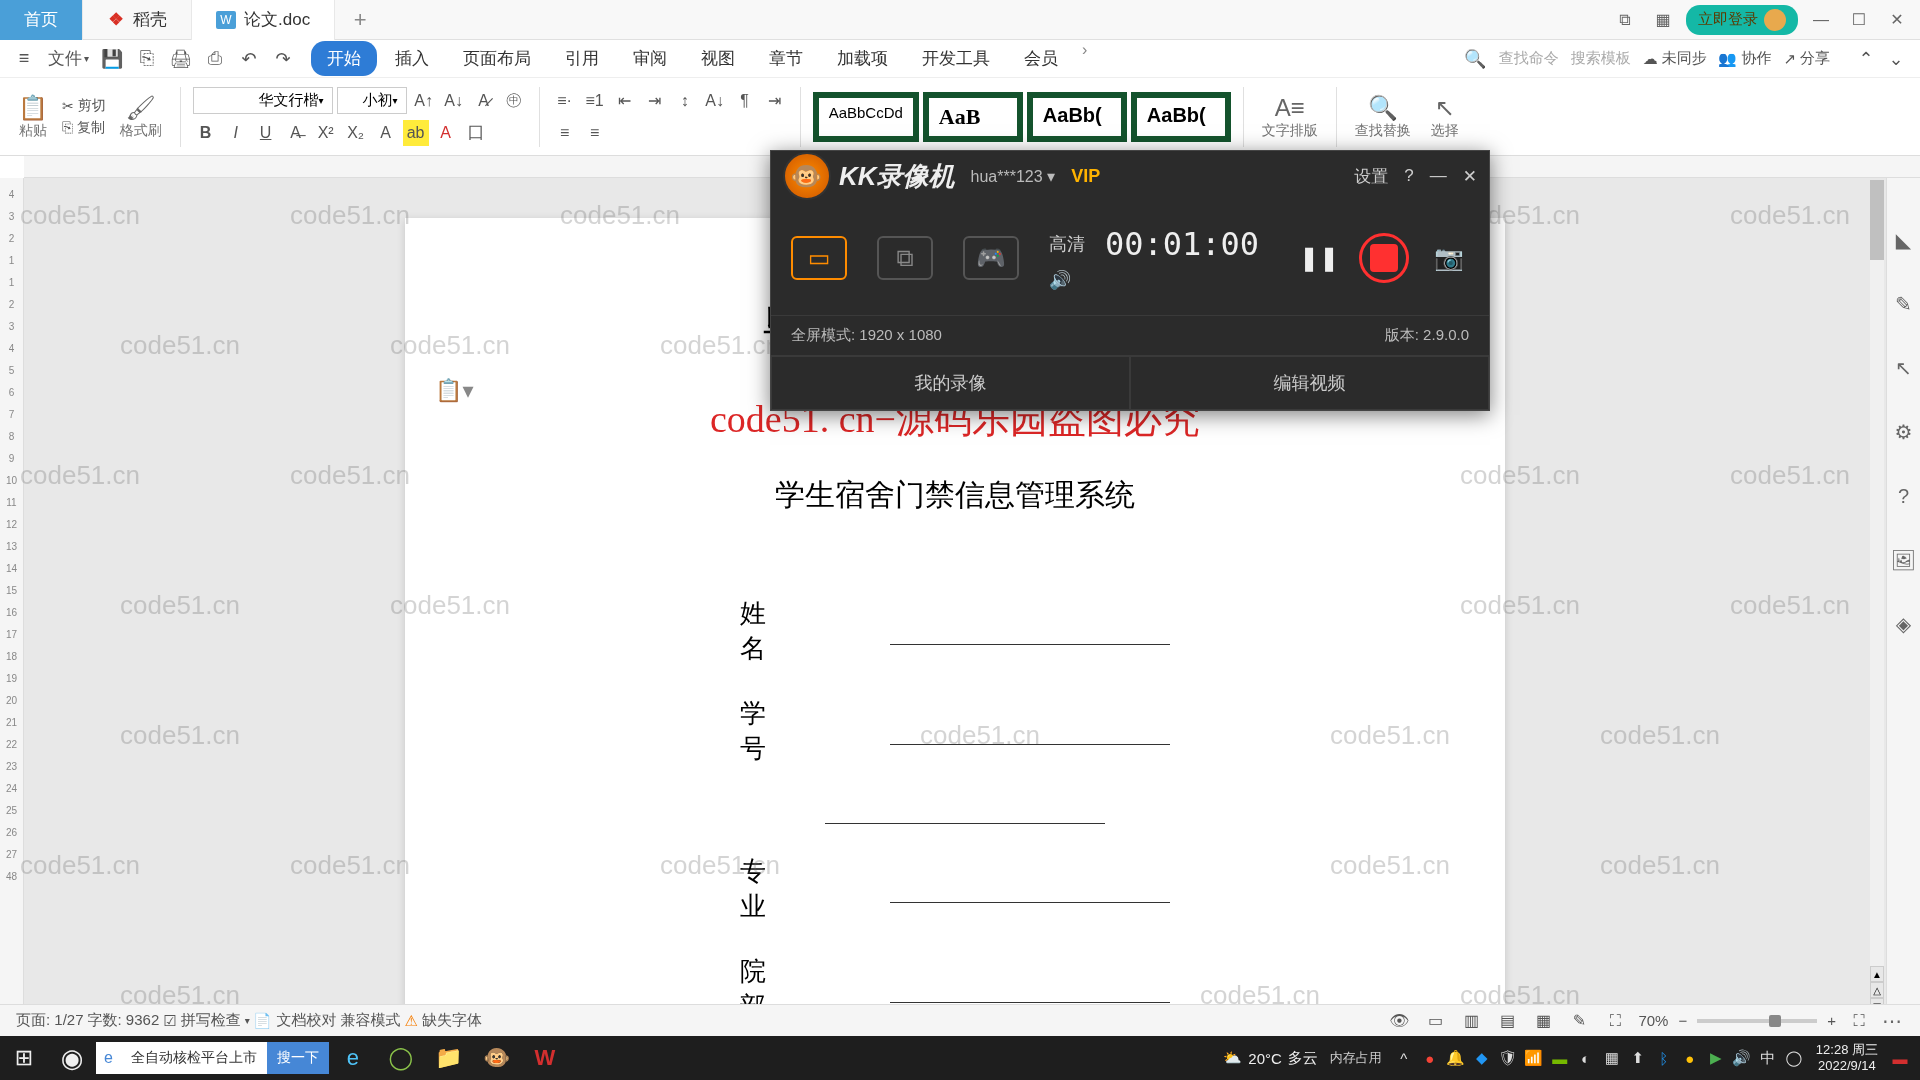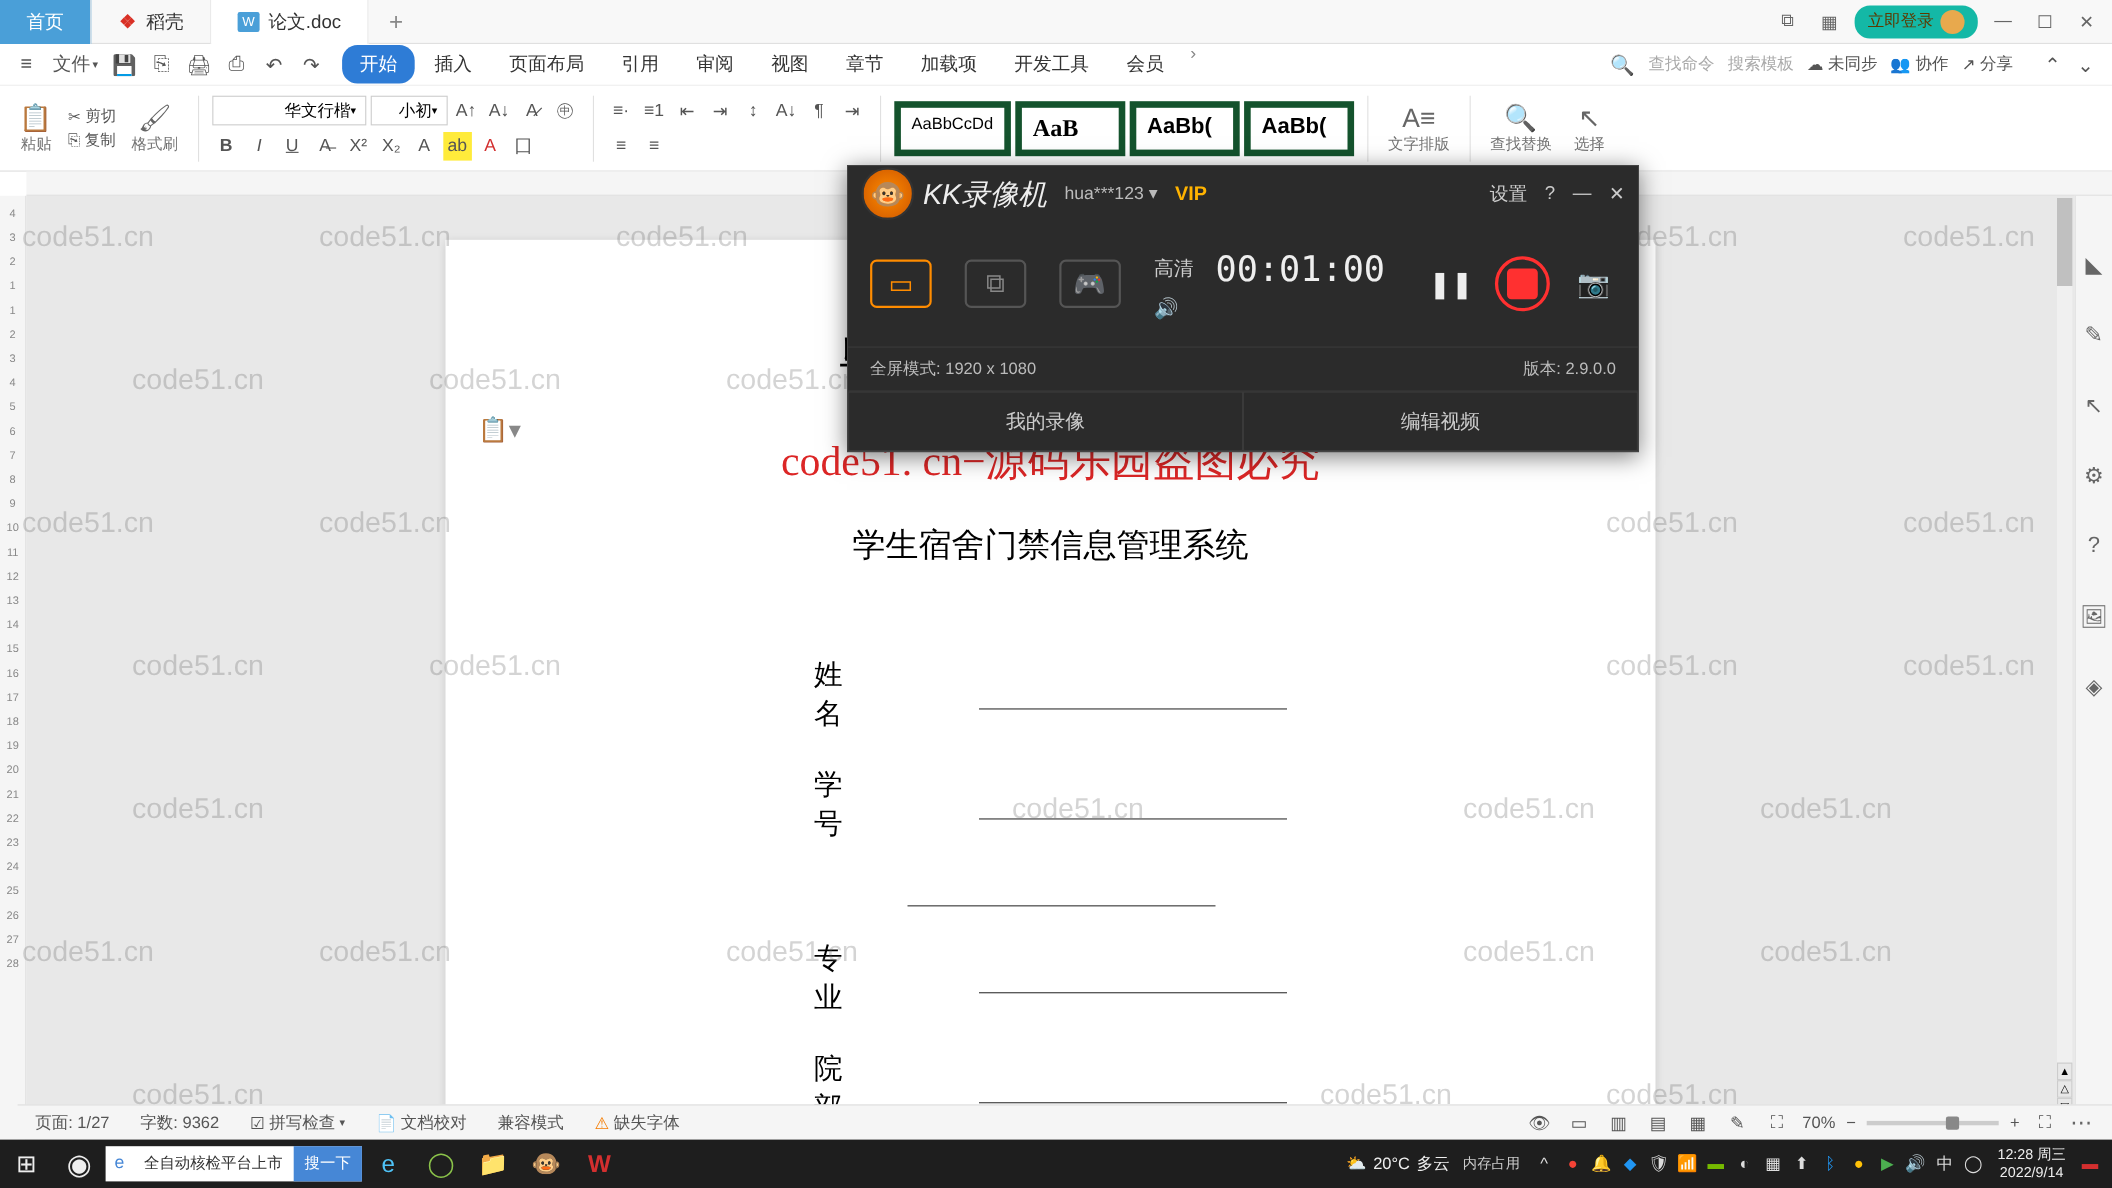--- a/index.html
+++ b/index.html
@@ -64,21 +64,21 @@
 
 
 .right-tools { position: absolute; right: 0; top: 178px; bottom: 44px; width: 34px; background: #f5f5f5; border-left: 1px solid #ddd; display: flex; flex-direction: column; align-items: center; padding-top: 50px; gap: 40px; }
 .rt-icon { width: 24px; height: 24px; color: #666; cursor: pointer; font-size: 20px; display: flex; align-items: center; justify-content: center; }
 .scrollbar-v { position: absolute; right: 36px; top: 180px; bottom: 90px; width: 14px; background: #f0f0f0; }
 .scroll-thumb { background: #c0c0c0; width: 100%; height: 80px; }
 .scroll-arrows { position: absolute; right: 36px; bottom: 50px; width: 14px; display: flex; flex-direction: column; }
 .scroll-arrow { height: 16px; background: #e8e8e8; border: 1px solid #ccc; font-size: 10px; display: flex; align-items: center; justify-content: center; cursor: pointer; }
 
 
-.statusbar { position: absolute; bottom: 44px; left: 0; right: 0; height: 32px; background: #f5f5f5; border-top: 1px solid #ddd; display: flex; align-items: center; padding: 0 16px; font-size: 15px; color: #555; gap: 28px; margin-left: 16px; }
+.statusbar { position: absolute; bottom: 44px; left: 0; right: 0; height: 32px; background: #f5f5f5; border-top: 1px solid #ddd; display: flex; align-items: center; padding: 0 16px; font-size: 15px; color: #555; gap: 4px; }
 .status-item { display: flex; align-items: center; gap: 4px; cursor: pointer; }
 .status-right { margin-left: auto; display: flex; align-items: center; gap: 10px; }
 .zoom-slider { width: 120px; height: 4px; background: #ccc; position: relative; }
 .zoom-thumb { position: absolute; left: 60%; top: -4px; width: 12px; height: 12px; background: #888; border-radius: 2px; }
 .ellipsis { font-size: 20px; letter-spacing: 2px; color: #666; cursor: pointer; }
 
 
 .taskbar { position: absolute; bottom: 0; left: 0; right: 0; height: 44px; background: #1e1e1e; display: flex; align-items: center; }
 .task-icon { width: 48px; height: 44px; display: flex; align-items: center; justify-content: center; color: #eee; cursor: pointer; font-size: 22px; }
 .task-search { background: #fff; height: 32px; display: flex; align-items: center; }
@@ -88,21 +88,21 @@
 .tray-icon { width: 24px; height: 24px; display: flex; align-items: center; justify-content: center; color: #ddd; font-size: 15px; cursor: pointer; }
 .task-time { color: #eee; font-size: 13px; text-align: center; padding: 0 8px; line-height: 1.2; }
 .weather { display: flex; align-items: center; gap: 6px; color: #eee; font-size: 15px; margin-right: 10px; }
 
 
 .kk-recorder { position: absolute; left: 770px; top: 150px; width: 720px; background: #2b2b2b; border: 1px solid #444; box-shadow: 0 4px 20px rgba(0,0,0,0.5); z-index: 100; }
 .kk-header { height: 50px; display: flex; align-items: center; padding: 0 12px; gap: 16px; }
 .kk-logo { display: flex; align-items: center; gap: 8px; }
 .kk-logo-icon { width: 48px; height: 48px; background: radial-gradient(circle, #ff8c00, #cc5500); border-radius: 50%; border: 2px solid #333; position: relative; }
 .kk-logo-icon::before { content:"🐵"; position: absolute; inset: 0; display: flex; align-items: center; justify-content: center; font-size: 26px; }
-.kk-title { color: #eee; font-size: 26px; font-weight: normal; font-style: italic; }
+.kk-title { color: #eee; font-size: 26px; font-weight: bold; font-style: italic; }
 .kk-user { color: #bbb; font-size: 16px; }
 .kk-vip { color: #ffb300; font-weight: bold; font-size: 18px; }
 .kk-header-right { margin-left: auto; display: flex; align-items: center; gap: 16px; }
 .kk-link { color: #ccc; font-size: 17px; cursor: pointer; }
 .kk-body { padding: 24px 20px; display: flex; align-items: center; gap: 30px; }
 .kk-mode-btn { width: 56px; height: 44px; border: 2px solid #555; border-radius: 6px; display: flex; align-items: center; justify-content: center; color: #888; cursor: pointer; font-size: 24px; }
 .kk-mode-btn.active { border-color: #ff8c00; color: #ff8c00; }
 .kk-info { color: #ccc; font-size: 18px; }
 .kk-time { color: #eee; font-size: 32px; font-family: monospace; }
 .kk-ctrl { display: flex; gap: 20px; margin-left: auto; align-items: center; }
@@ -313,21 +313,21 @@
     <span>18</span>
     <span>19</span>
     <span>20</span>
     <span>21</span>
     <span>22</span>
     <span>23</span>
     <span>24</span>
     <span>25</span>
     <span>26</span>
     <span>27</span>
-    <span>28</span>
+    <span>48</span>
 </div>
 
 <div class="doc-area">
   <div class="page">
     <div class="paste-icon">📋▾</div>
     <div class="doc-title">毕业设计（论文）</div>
     <div class="doc-warning">code51. cn−源码乐园盗图必究</div>
     <div class="doc-subtitle">学生宿舍门禁信息管理系统</div>
     <div class="doc-field">
         <span class="field-label">姓　名</span>

